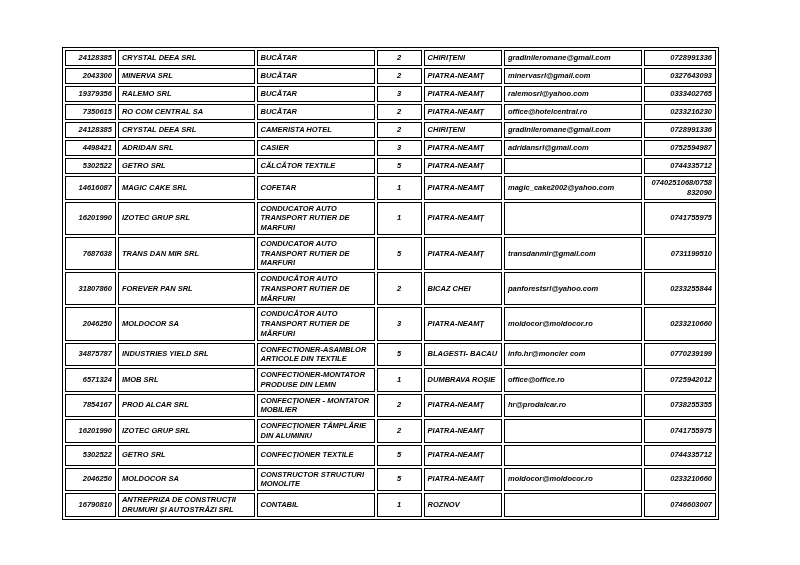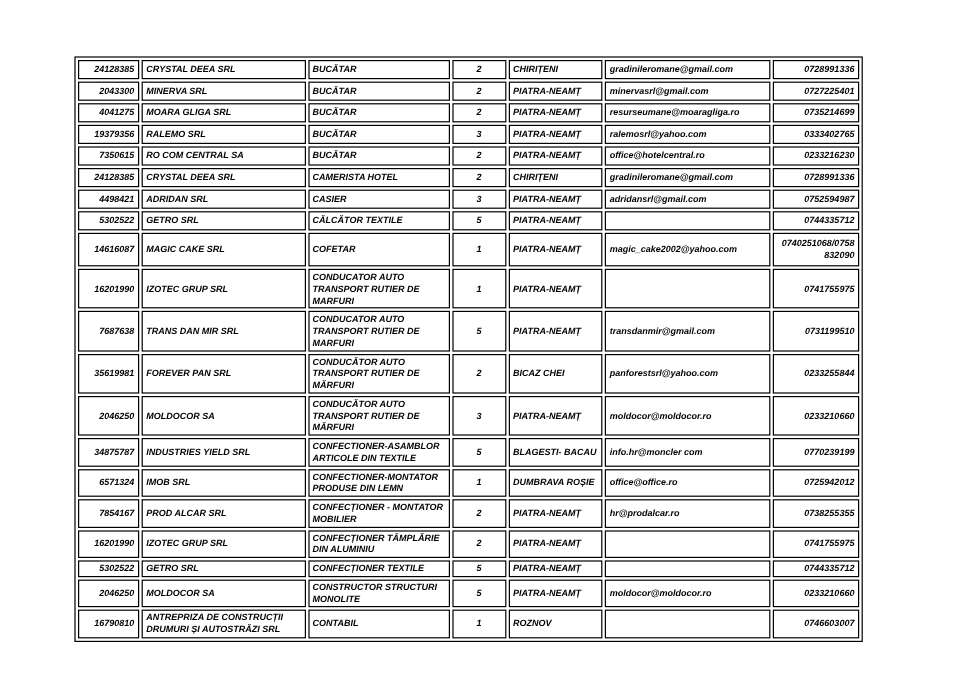--- a/index.html
+++ b/index.html
@@ -81,30 +81,21 @@
     <td class="c-email">gradinileromane@gmail.com</td>
     <td class="c-phone">0728991336</td>
   </tr>
         <tr>
     <td class="c-id">2043300</td>
     <td class="c-company">MINERVA SRL</td>
     <td class="c-job">BUCĂTAR</td>
     <td class="c-count">2</td>
     <td class="c-city">PIATRA-NEAMȚ</td>
     <td class="c-email">minervasrl@gmail.com</td>
-    <td class="c-phone">0727225401</td>
-  </tr>
-        <tr>
-    <td class="c-id">4041275</td>
-    <td class="c-company">MOARA GLIGA SRL</td>
-    <td class="c-job">BUCĂTAR</td>
-    <td class="c-count">2</td>
-    <td class="c-city">PIATRA-NEAMȚ</td>
-    <td class="c-email">resurseumane@moaragliga.ro</td>
-    <td class="c-phone">0735214699</td>
+    <td class="c-phone">0327643093</td>
   </tr>
         <tr>
     <td class="c-id">19379356</td>
     <td class="c-company">RALEMO SRL</td>
     <td class="c-job">BUCĂTAR</td>
     <td class="c-count">3</td>
     <td class="c-city">PIATRA-NEAMȚ</td>
     <td class="c-email">ralemosrl@yahoo.com</td>
     <td class="c-phone">0333402765</td>
   </tr>
@@ -165,21 +156,21 @@
         <tr>
     <td class="c-id">7687638</td>
     <td class="c-company">TRANS DAN MIR SRL</td>
     <td class="c-job">CONDUCATOR AUTO TRANSPORT RUTIER DE MARFURI</td>
     <td class="c-count">5</td>
     <td class="c-city">PIATRA-NEAMȚ</td>
     <td class="c-email">transdanmir@gmail.com</td>
     <td class="c-phone">0731199510</td>
   </tr>
         <tr>
-    <td class="c-id">35619981</td>
+    <td class="c-id">31807860</td>
     <td class="c-company">FOREVER PAN SRL</td>
     <td class="c-job">CONDUCĂTOR AUTO TRANSPORT RUTIER DE MĂRFURI</td>
     <td class="c-count">2</td>
     <td class="c-city">BICAZ CHEI</td>
     <td class="c-email">panforestsrl@yahoo.com</td>
     <td class="c-phone">0233255844</td>
   </tr>
         <tr>
     <td class="c-id">2046250</td>
     <td class="c-company">MOLDOCOR SA</td>

